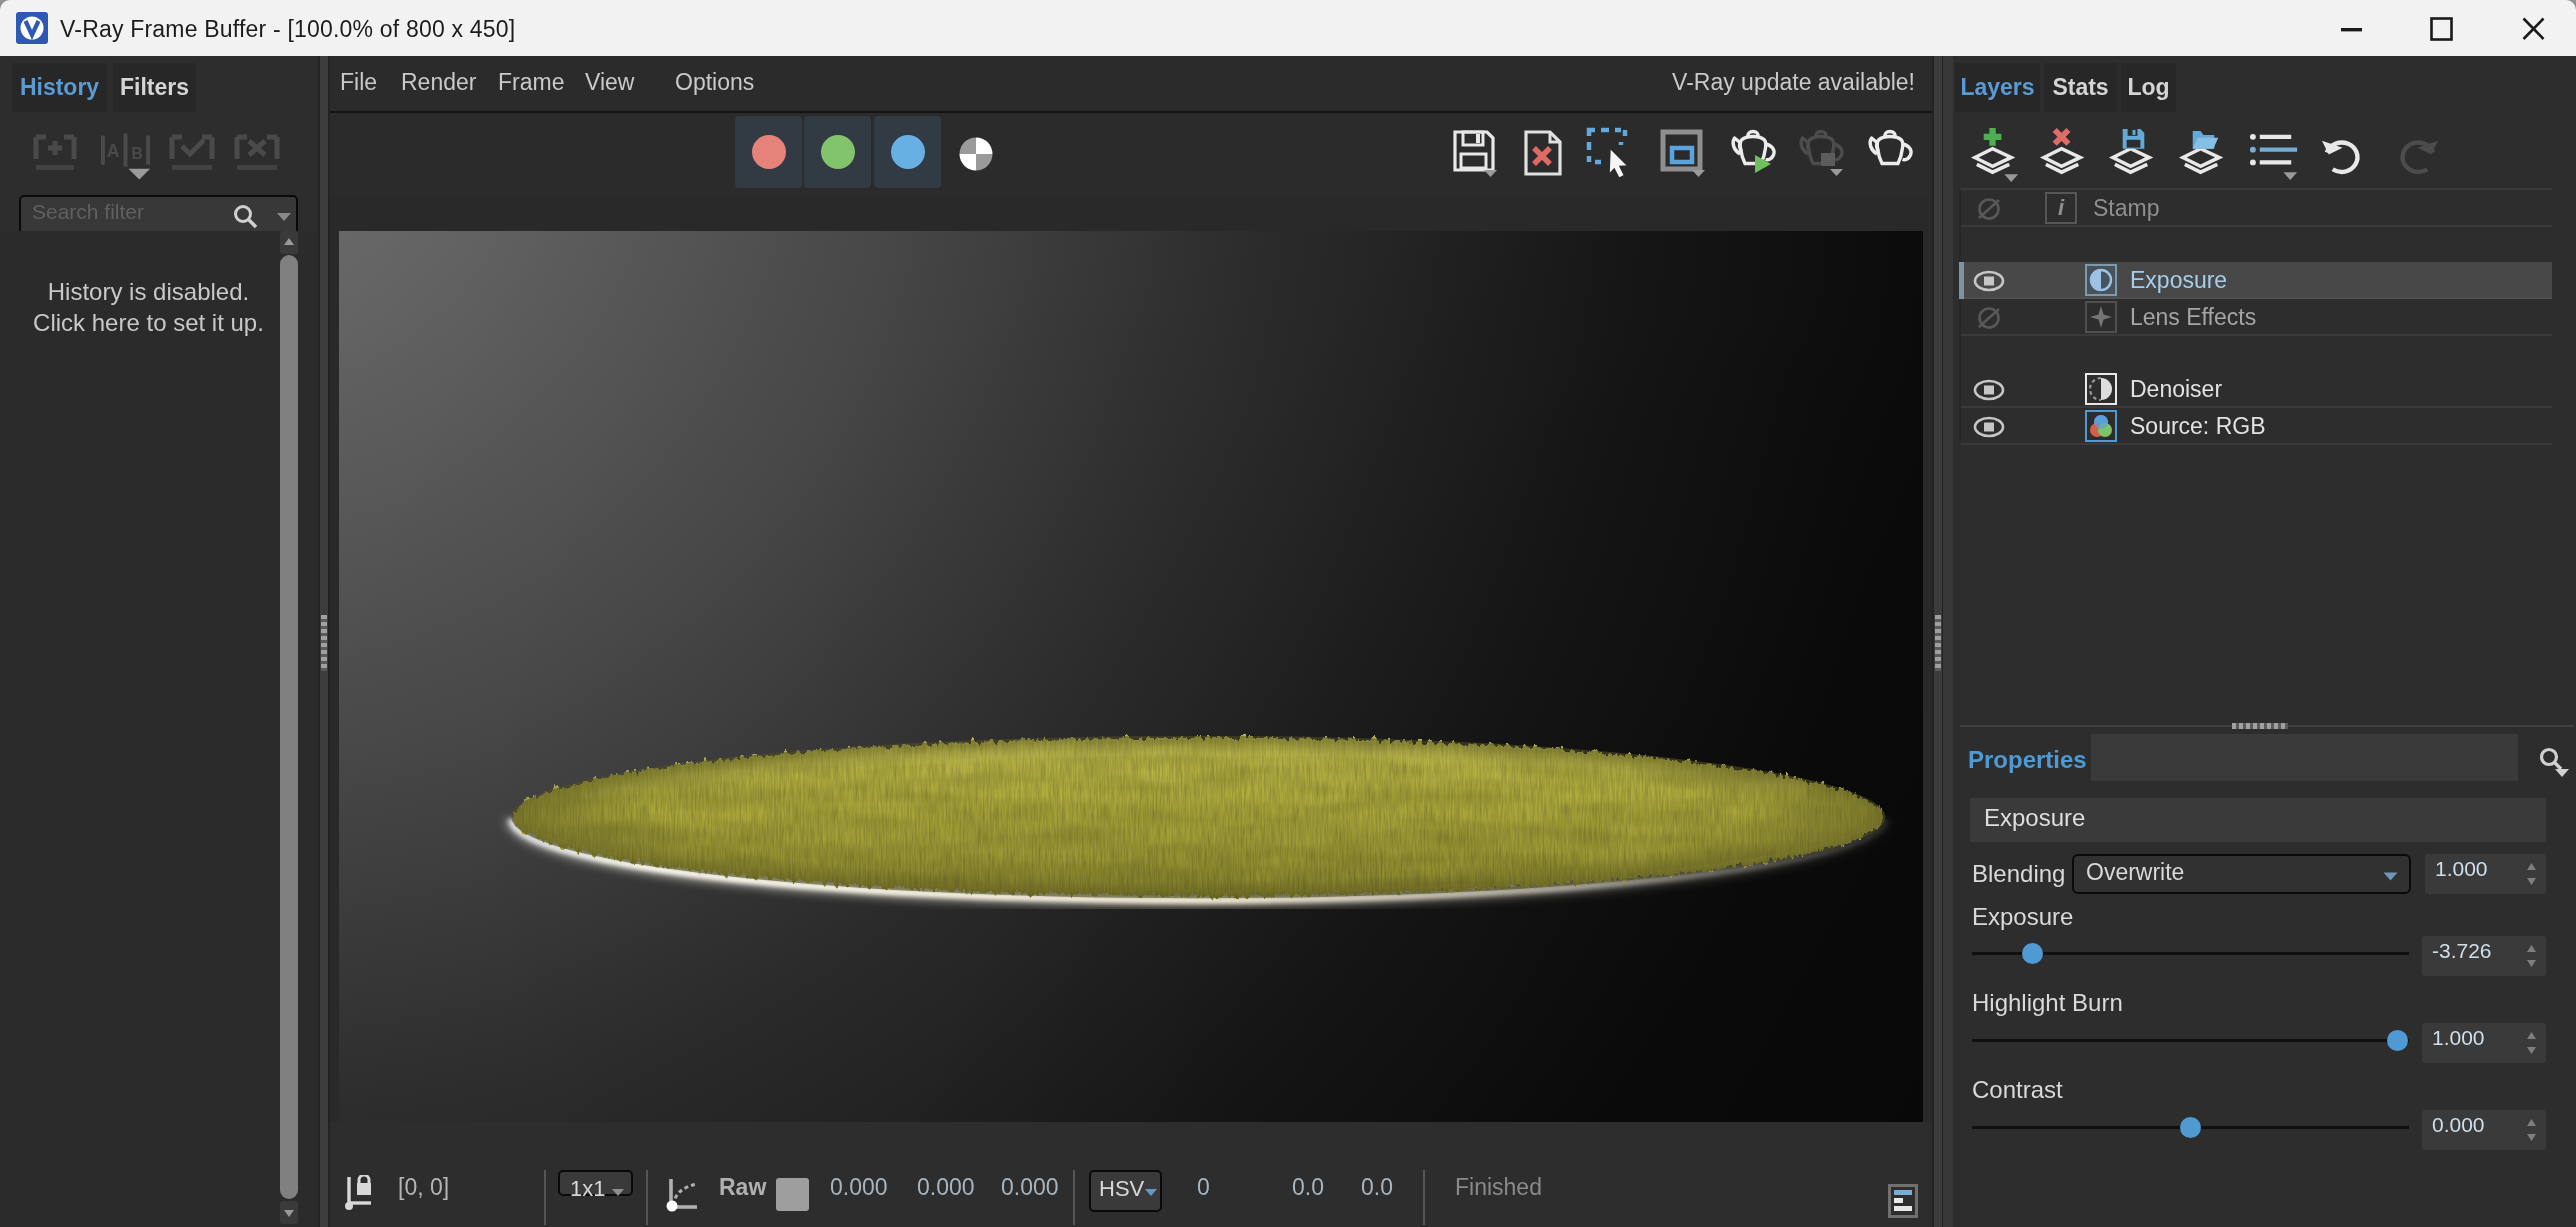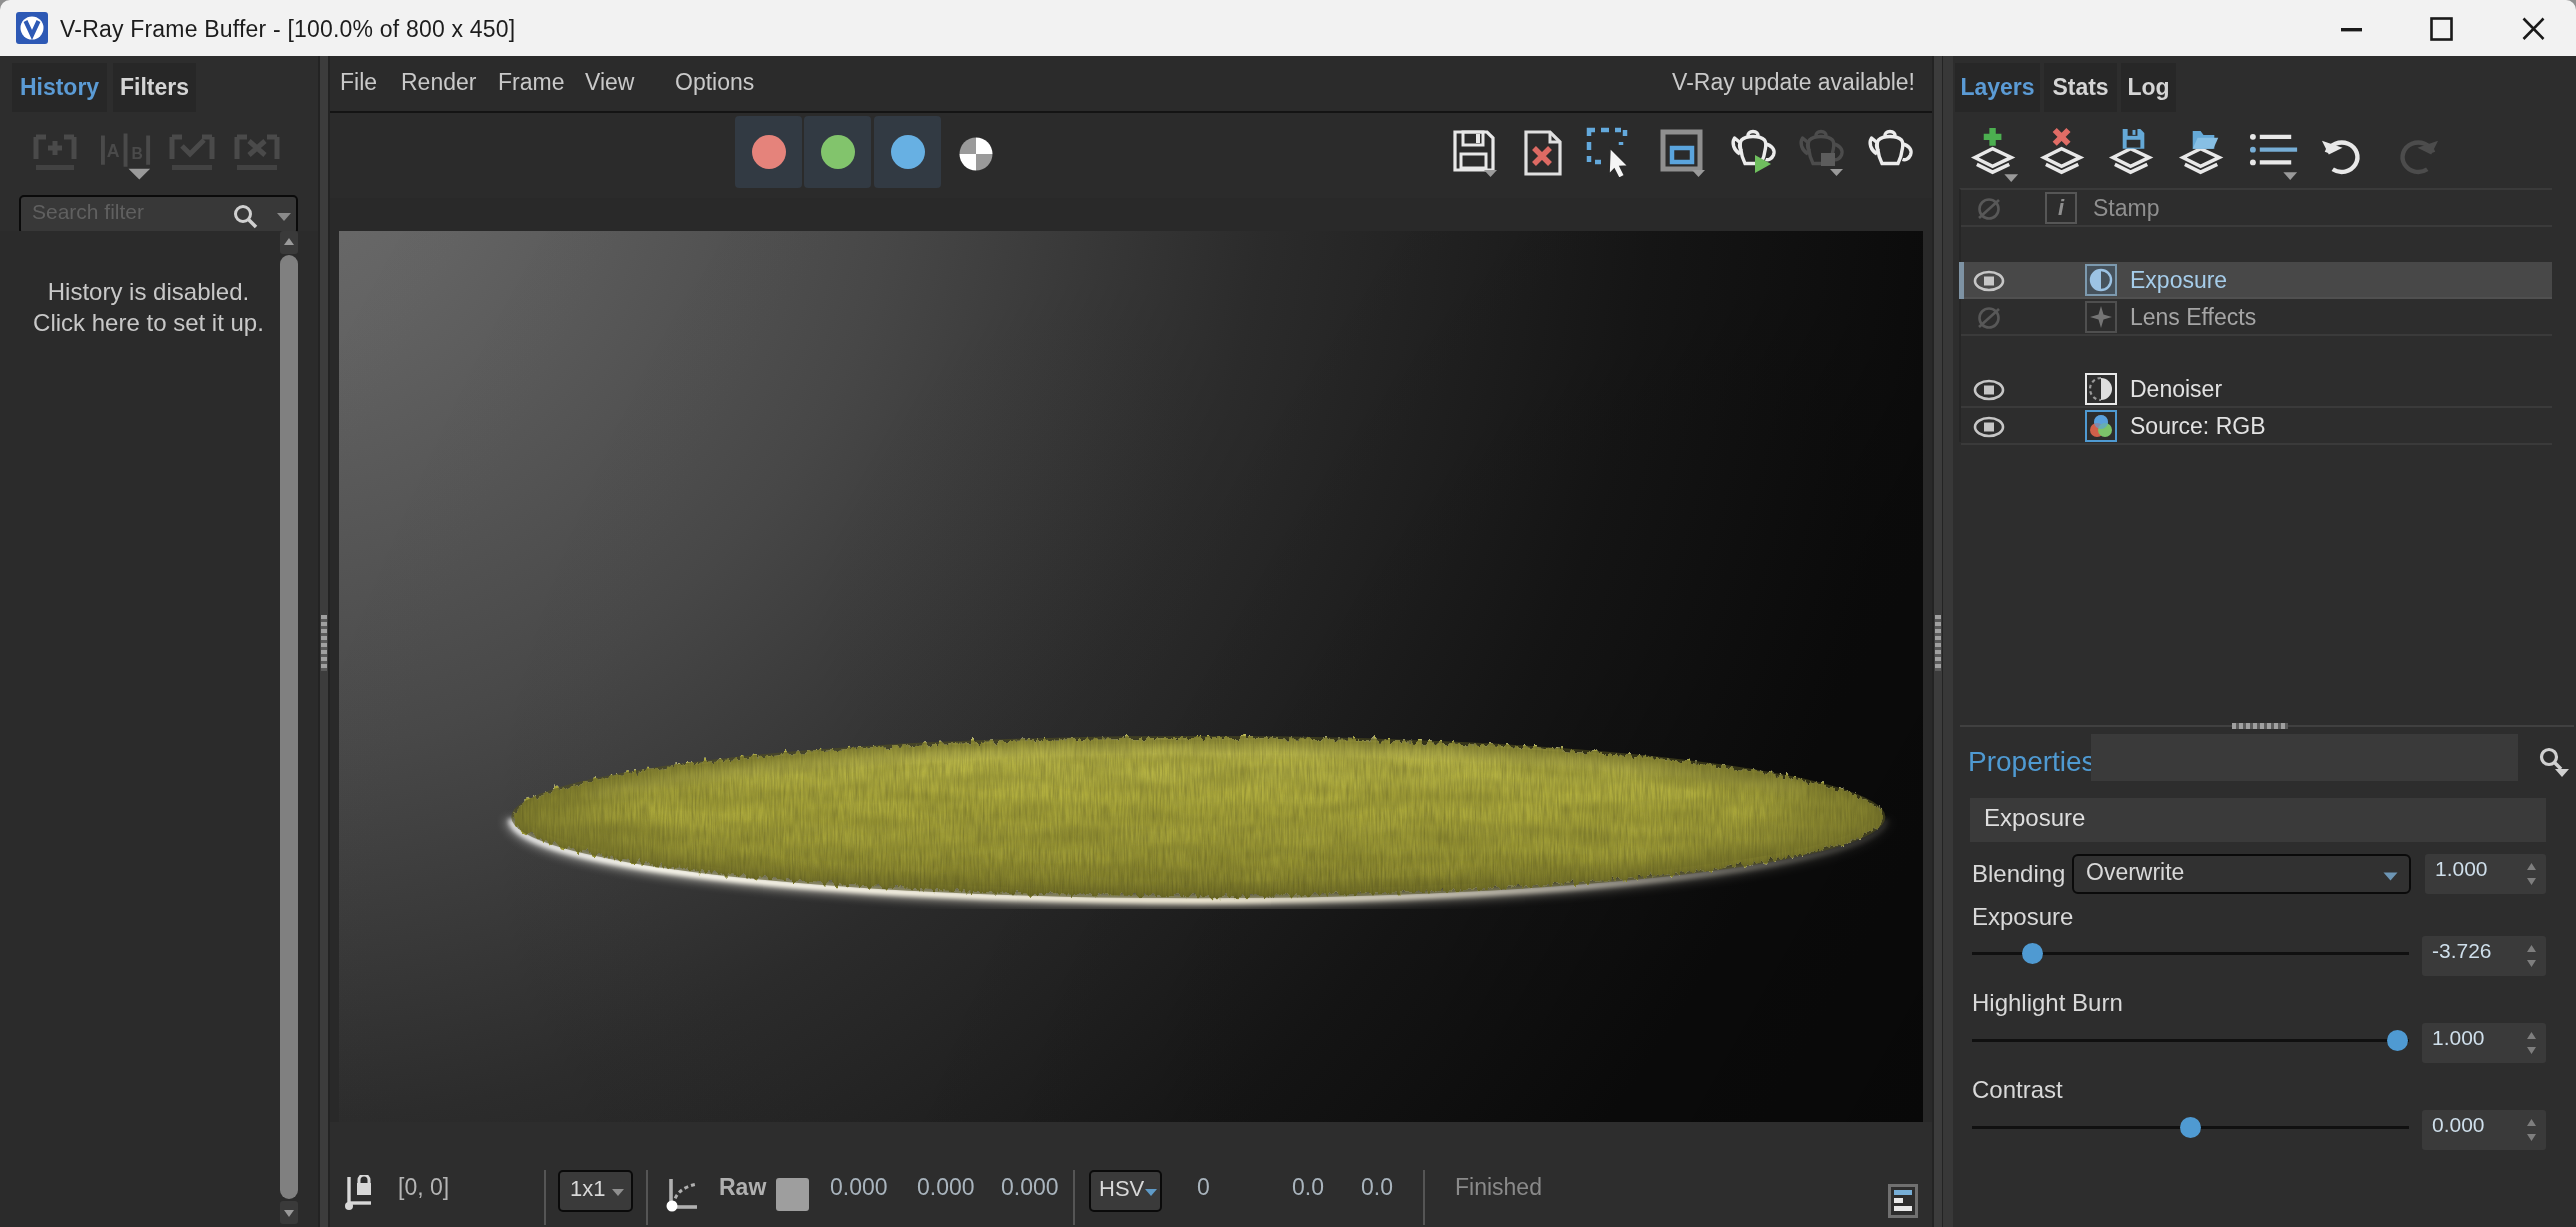--- a/index.html
+++ b/index.html
@@ -264,21 +264,21 @@
     <div class="abs" style="left:0;top:1066px;width:1602px;height:105px;background:#2d2d2d;font-size:23px;color:#b5b5b5;">
       <svg class="abs" style="left:15px;top:53px" width="30" height="36" viewBox="0 0 30 36">
         <path d="M4 2 v26" stroke="#d8d8d8" stroke-width="3.4"></path>
         <circle cx="4" cy="31" r="4" fill="#d8d8d8"></circle>
         <path d="M4 28 h22" stroke="#d8d8d8" stroke-width="3.4"></path>
         <rect x="12" y="8" width="14" height="12" fill="#d8d8d8"></rect>
         <path d="M14 8 v-3 a5 5 0 0 1 10 0 v3" fill="none" stroke="#d8d8d8" stroke-width="3"></path>
       </svg>
       <span class="abs" style="left:68px;top:52px;">[0, 0]</span>
       <div class="sep" style="left:214px;top:48px;height:55px;"></div>
-      <div class="sbox" style="left:228px;top:48px;width:75px;height:42px;background:#3a3a3a;">
+      <div class="sbox" style="left:228px;top:48px;width:75px;height:26px;background:#3a3a3a;">
         <span style="position:absolute;left:10px;top:4px;font-size:22px;color:#d8d8d8;">1x1</span>
         <svg class="abs" style="left:51px;top:16px" width="14" height="9" viewBox="0 0 14 9">
             <path d="M1 1 h12 l-6 7 z" fill="#8f8f8f"></path>
           </svg>
       </div>
       <div class="sep" style="left:316px;top:48px;height:55px;"></div>
       <svg class="abs" style="left:336px;top:55px" width="34" height="36" viewBox="0 0 34 36">
         <path d="M5 2 v28" stroke="#b0b0b0" stroke-width="3.6"></path>
         <path d="M5 30 h26" stroke="#b0b0b0" stroke-width="3.6"></path>
         <path d="M7 28 c2 -10 8 -18 24 -21" stroke="#b0b0b0" stroke-width="3" fill="none" stroke-dasharray="4 3"></path>
@@ -428,21 +428,21 @@
               <circle cx="14" cy="10" r="7" fill="#5aa0dc"></circle>
               <circle cx="10" cy="18" r="7" fill="#d2604a"></circle>
               <circle cx="18" cy="18" r="7" fill="#7cc36a"></circle>
               <circle cx="14" cy="10" r="7" fill="#5aa0dc" opacity="0.65"></circle>
             </svg></div>
         <span class="ltxt" style="left:169px;color:#e2e2e2;">Source: RGB</span>
       </div>
     </div>
     <div class="abs" style="left:17px;top:669px;width:614px;height:2px;background:#404040;"></div>
     <div class="hgrip" style="left:289px;top:667px;"></div>
-    <div class="abs" style="left:25px;top:690px;font-size:28px;font-weight:normal;color:#4f9ad2;">Properties</div>
+    <div class="abs" style="left:25px;top:690px;font-size:24px;font-weight:bold;color:#4f9ad2;">Properties</div>
     <div class="abs" style="left:148px;top:678px;width:427px;height:47px;background:#3a3a3a;"></div>
     <svg class="abs" style="left:594px;top:691px" width="34" height="32" viewBox="0 0 34 32">
       <circle cx="12" cy="10" r="7.5" fill="none" stroke="#d0d0d0" stroke-width="3.2"></circle>
       <path d="M17.5 15.5 L24 22" stroke="#d0d0d0" stroke-width="3.6"></path>
       <path d="M18 22 h14 l-7 8 z" fill="#d0d0d0"></path>
     </svg>
     <div class="abs" style="left:27px;top:742px;width:576px;height:44px;background:#3a3a3a;">
       <span style="position:absolute;left:14px;top:6px;font-size:24px;color:#dedede;">Exposure</span>
     </div>
     <div class="label" style="left:29px;top:804px;">Blending</div>

